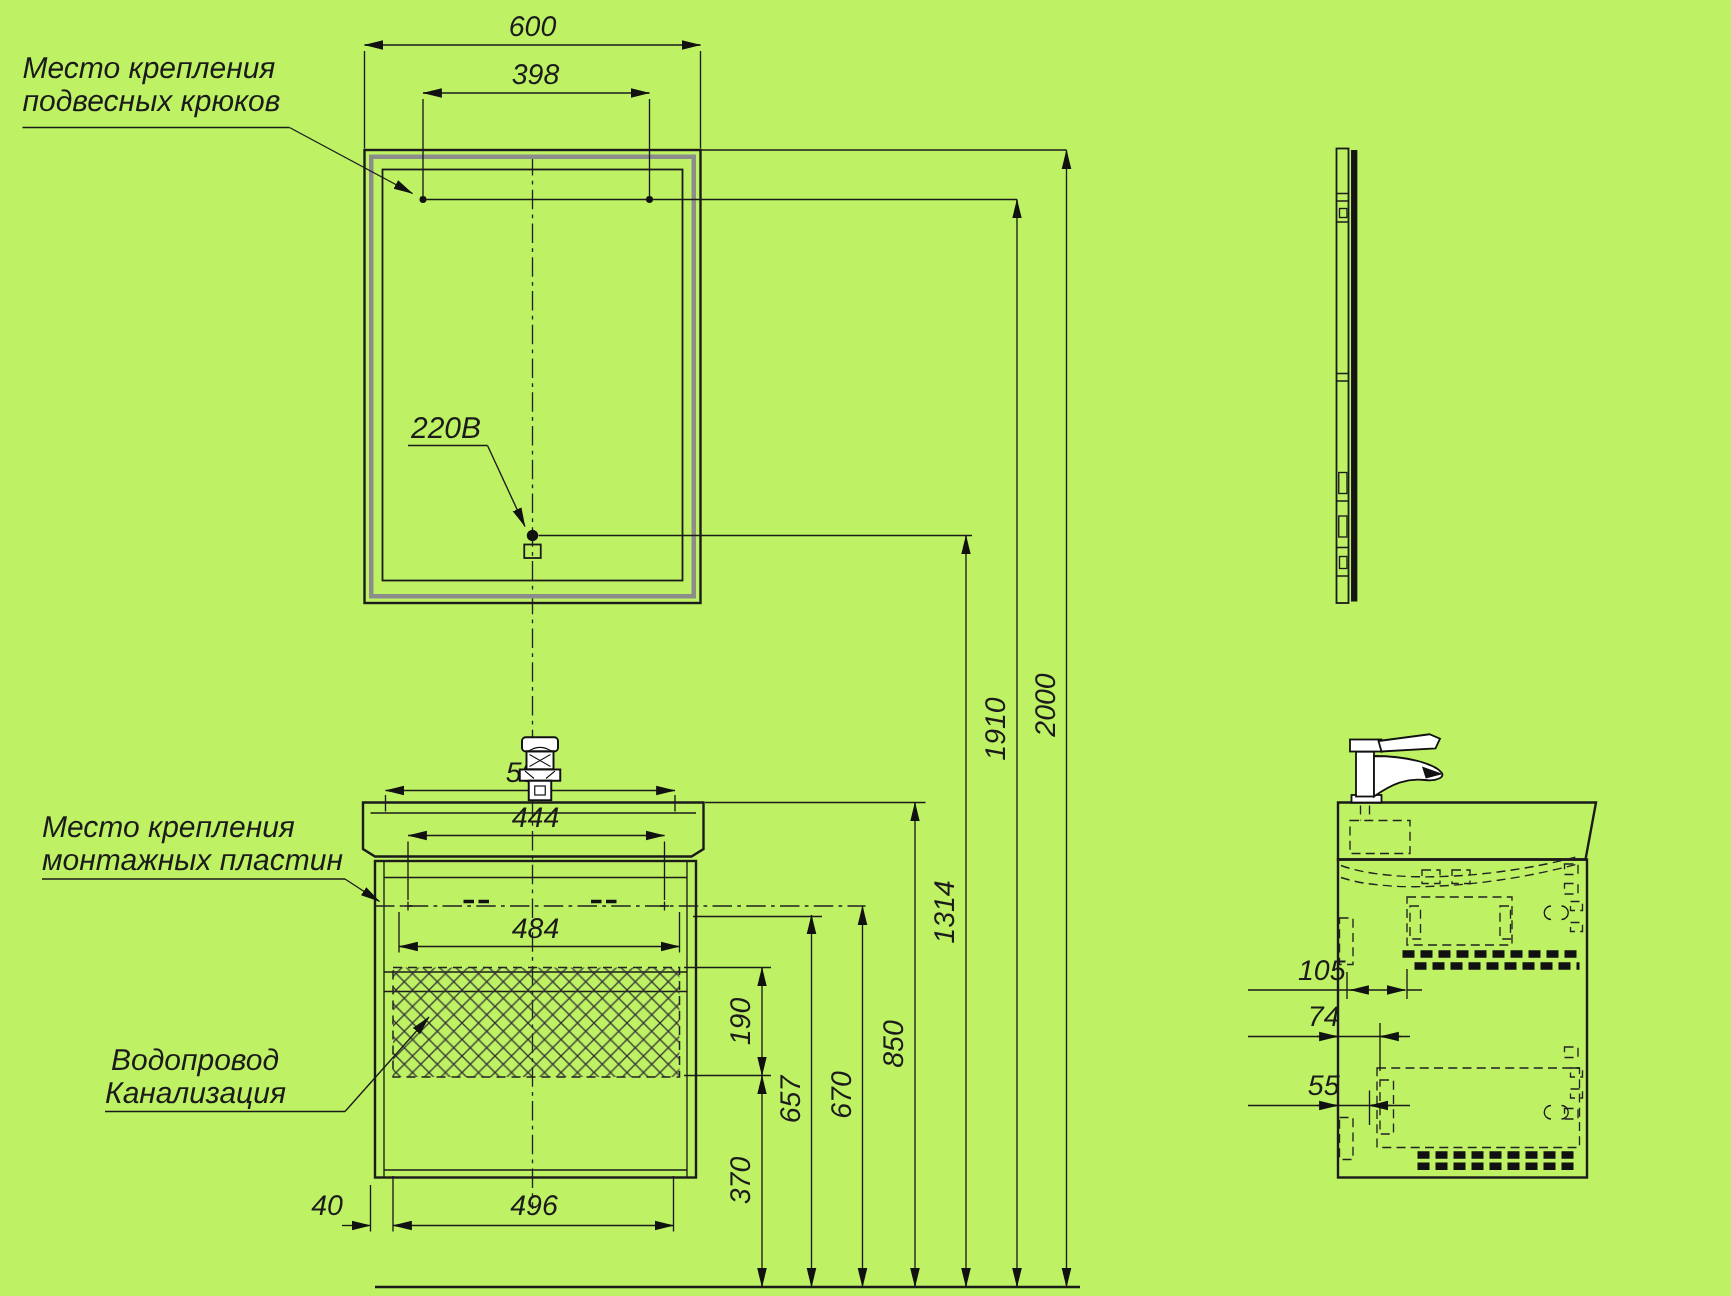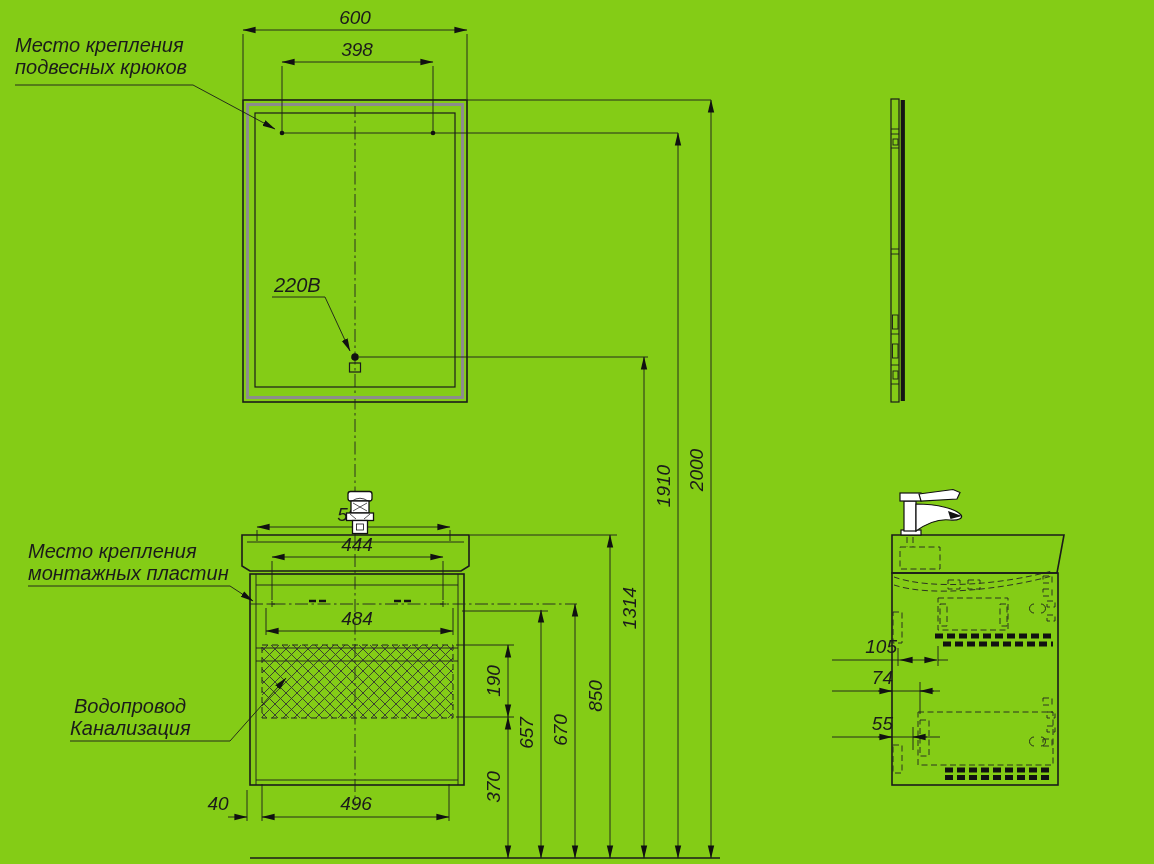--- a/index.html
+++ b/index.html
@@ -1,16 +1,16 @@
 <!DOCTYPE html>
 <html><head>
 <meta charset="utf-8">
 <style>
   html,body{margin:0;padding:0;background:#fff;}
-  .page{position:relative;width:1154px;height:864px;background:#84cc16;overflow:hidden;
+  .page{position:relative;width:1154px;height:864px;background:#bef264;overflow:hidden;
         font-family:"Liberation Sans",sans-serif;}
   svg{position:absolute;left:0;top:0;}
   text{font-family:"Liberation Sans",sans-serif;font-style:italic;fill:#1b1b1b;}
   .dim{font-size:19px;}
   .lbl{font-size:20px;}
   .thin{stroke:#1b1b1b;stroke-width:0.9;fill:none;}
   .med{stroke:#1b1b1b;stroke-width:1.2;fill:none;}
   .thick{stroke:#1b1b1b;stroke-width:1.6;fill:none;}
   .dash{stroke:#222;stroke-width:0.9;fill:none;stroke-dasharray:6 3.5;}
   .cdash{stroke:#222;stroke-width:0.9;fill:none;stroke-dasharray:13 3.5 2.5 3.5;}

